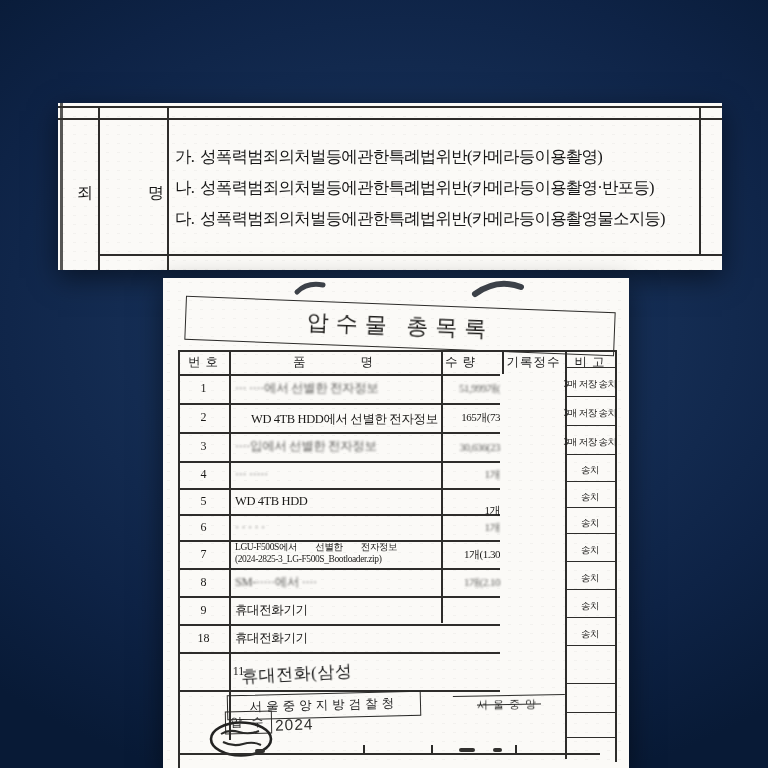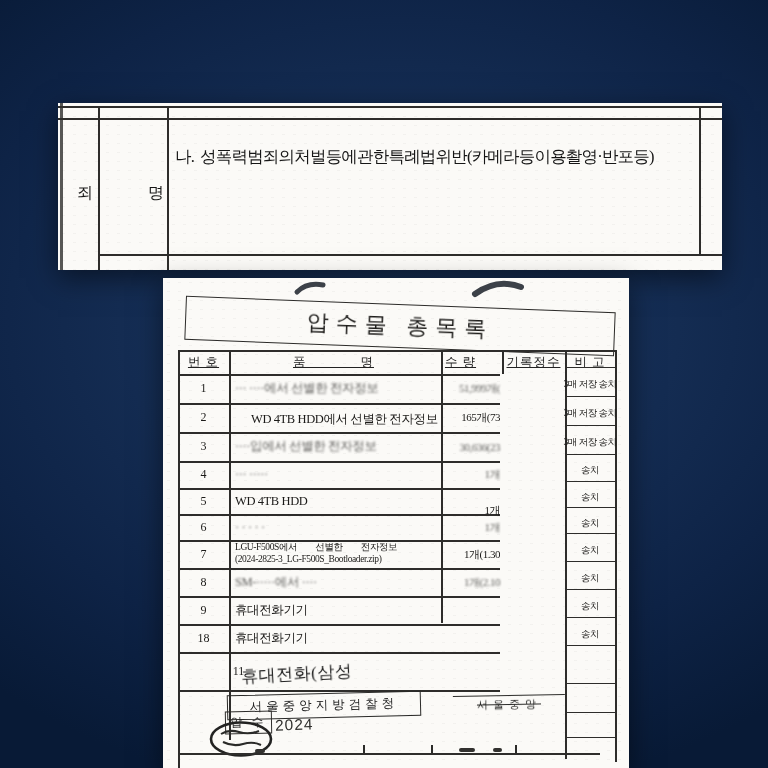--- a/index.html
+++ b/index.html
@@ -23,21 +23,21 @@
   .doc1 .edge{position:absolute;left:2px;top:0;width:2.5px;height:100%;background:#3a3a38;opacity:.85;}
   .d1-label{position:absolute;font-size:16px;top:80px;}
   .d1-items{position:absolute;left:117px;top:38px;width:540px;}
   .d1-item{font-size:16.5px;line-height:31px;letter-spacing:-0.8px;white-space:nowrap;filter:blur(.25px);}
   .d1-item .pfx{margin-right:6px;}
   
   .doc2{left:163px;top:278px;width:466px;height:490px;}
   .titlebox{position:absolute;left:22px;top:26px;width:428px;height:42px;border:1.8px solid #2c2b29;
     transform:rotate(2.2deg);display:flex;align-items:center;justify-content:center;}
   .titlebox span{font-size:22px;letter-spacing:7px;color:#1d1c1a;filter:blur(.25px);white-space:nowrap;}
-  .hdr{position:absolute;display:flex;align-items:center;justify-content:center;font-size:12.5px;color:#222;letter-spacing:1px;white-space:nowrap;text-decoration:underline;}
+  .hdr{position:absolute;display:flex;align-items:center;justify-content:center;font-size:12.5px;color:#222;letter-spacing:1px;white-space:nowrap;}
   .cell{position:absolute;display:flex;align-items:center;white-space:nowrap;color:#1b1a18;}
   .c-no{justify-content:center;font-size:12px;}
   .c-name{font-size:12.5px;letter-spacing:-0.4px;}
   .c-qty{justify-content:flex-end;font-size:11px;letter-spacing:-0.5px;overflow:hidden;}
   .c-note{justify-content:center;font-size:9.5px;letter-spacing:-0.5px;filter:blur(.2px);}
   .hand{font-size:17px;transform:rotate(-3deg);letter-spacing:.5px;color:#222;filter:blur(.2px);font-weight:500;}
   .sub{font-size:9.5px;letter-spacing:-0.4px;}
   
   .officebox{position:absolute;left:64px;top:415px;width:192px;height:23px;border:1.6px solid #2a2a28;
     transform:rotate(-1.4deg);display:flex;align-items:center;justify-content:center;font-size:12.5px;letter-spacing:4px;color:#222;white-space:nowrap;}
@@ -61,21 +61,23 @@
     <div class="edge"></div>
     <div class="ln hln" style="left:0;top:3px;width:664px;"></div>
     <div class="ln hln" style="left:0;top:15px;width:664px;"></div>
     <div class="ln hln" style="left:40px;top:151px;width:624px;"></div>
     <div class="ln vln" style="left:40px;top:3px;height:164px;"></div>
     <div class="ln vln" style="left:109px;top:3px;height:164px;"></div>
     <div class="ln vln" style="left:641px;top:3px;height:148px;"></div>
     <span class="ser d1-label" style="left:19px;">죄</span>
     <span class="ser d1-label" style="left:90px;">명</span>
     <div class="d1-items">
+      <div class="ser d1-item"><span class="pfx">가.</span><span>성폭력범죄의처벌등에관한특례법위반(카메라등이용촬영)</span></div>
       <div class="ser d1-item"><span class="pfx">나.</span><span>성폭력범죄의처벌등에관한특례법위반(카메라등이용촬영·반포등)</span></div>
+      <div class="ser d1-item"><span class="pfx">다.</span><span>성폭력범죄의처벌등에관한특례법위반(카메라등이용촬영물소지등)</span></div>
     </div>
   </div>
 
   <div class="paper doc2">
     <svg width="466" height="30">
       <path d="M134,14 q10,-10 26,-7" stroke="#3c4148" stroke-width="5" fill="none" stroke-linecap="round"></path>
       <path d="M312,16 q22,-16 46,-7" stroke="#3c4148" stroke-width="6" fill="none" stroke-linecap="round"></path>
     </svg>
 
     <div class="titlebox">

